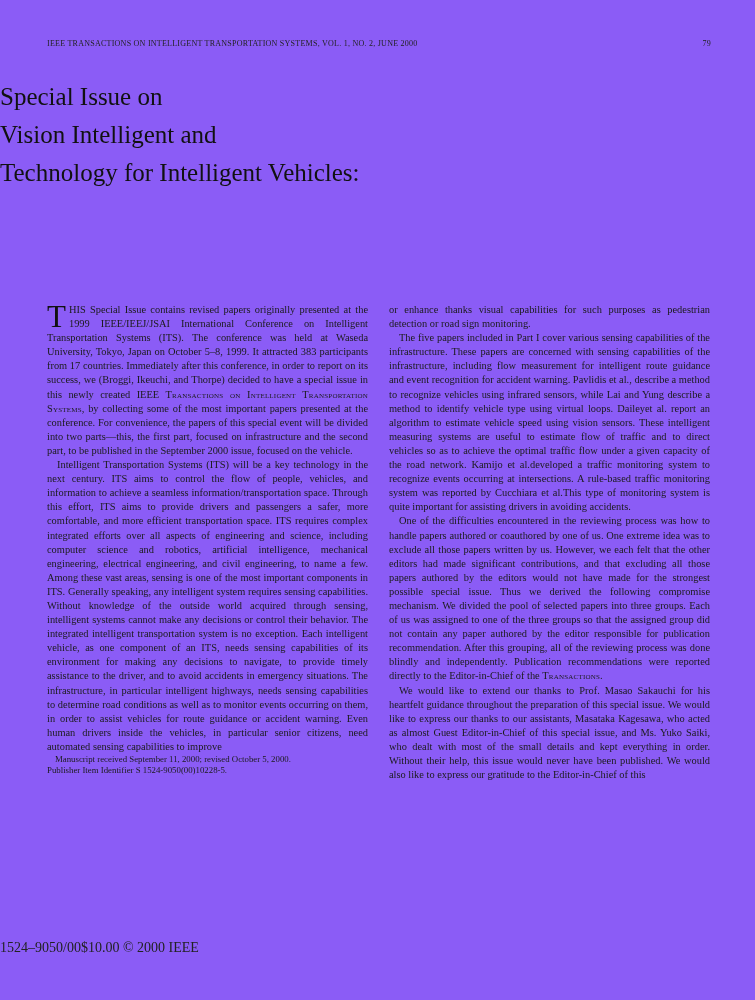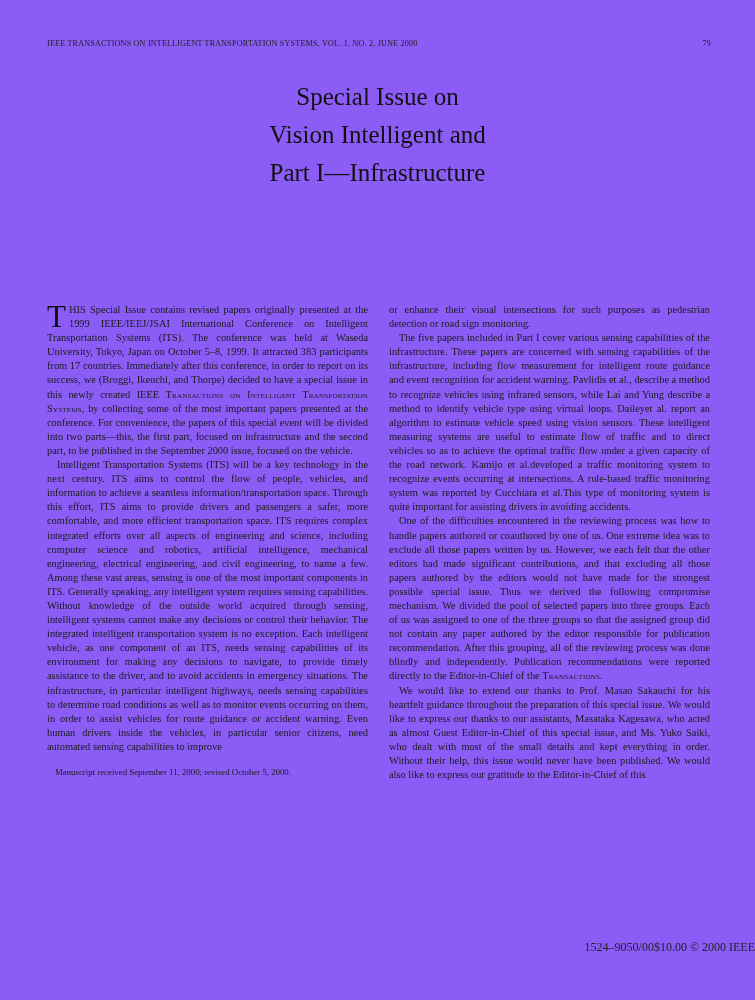--- a/index.html
+++ b/index.html
@@ -21,21 +21,20 @@
     display: flex;
     justify-content: space-between;
     align-items: baseline;
     font-size: 8px;
     letter-spacing: 0.25px;
     color: #222;
   }
   .article-title {
     position: absolute;
     top: 78px; left: 0; right: 0;
-    text-align: center;
     font-size: 25px;
     line-height: 38px;
     color: #111;
   }
   .columns {
     position: absolute;
     top: 303px; left: 47px;
     width: 663px;
     display: flex;
     gap: 21px;
@@ -52,62 +51,62 @@
   .dropcap {
     float: left;
     font-size: 31px;
     line-height: 26px;
     padding: 1px 3px 0 0;
     color: #111;
   }
   .sc { font-variant: small-caps; letter-spacing: 0.2px; }
   .it { }
   .footnote {
-    margin-top: 13px;
     font-size: 8.8px;
     line-height: 11.2px;
     text-align: left;
   }
   .footnote .fline:first-child { text-indent: 8px; }
   .page-footer {
     position: absolute;
     top: 940px; left: 0; right: 0;
-    text-align: right;
-    font-size: 12px;
+    text-align: left;
+    font-size: 14px;
     color: #222;
   }
 </style>
 </head>
 <body>
 
 <div class="page">
 
   <div class="running-head">
     <span>IEEE TRANSACTIONS ON INTELLIGENT TRANSPORTATION SYSTEMS, VOL. 1, NO. 2, JUNE 2000</span>
     <span>79</span>
   </div>
 
   <div class="article-title">
     <div>Special Issue on</div>
     <div>Vision Intelligent and</div>
-    <div>Part I—Infrastructure</div>
+    <div>Technology for Intelligent Vehicles:</div>
   </div>
 
   <div class="columns">
     <div class="col">
 
     <p><span class="dropcap">T</span><span>HIS Special Issue contains revised papers originally presented at the 1999 IEEE/IEEJ/JSAI International Conference on Intelligent Transportation Systems (ITS). The conference was held at Waseda University, Tokyo, Japan on October 5–8, 1999. It attracted 383 participants from 17 countries. Immediately after this conference, in order to report on its success, we (Broggi, Ikeuchi, and Thorpe) decided to have a special issue in this newly created IEEE </span><span class="sc">Transactions on Intelligent Transportation Systems</span><span>, by collecting some of the most important papers presented at the conference. For convenience, the papers of this special event will be divided into two parts—this, the first part, focused on infrastructure and the second part, to be published in the September 2000 issue, focused on the vehicle.</span></p>
         <p class="indent"><span>Intelligent Transportation Systems (ITS) will be a key technology in the next century. ITS aims to control the flow of people, vehicles, and information to achieve a seamless information/transportation space. Through this effort, ITS aims to provide drivers and passengers a safer, more comfortable, and more efficient transportation space. ITS requires complex integrated efforts over all aspects of engineering and science, including computer science and robotics, artificial intelligence, mechanical engineering, electrical engineering, and civil engineering, to name a few. Among these vast areas, sensing is one of the most important components in ITS. Generally speaking, any intelligent system requires sensing capabilities. Without knowledge of the outside world acquired through sensing, intelligent systems cannot make any decisions or control their behavior. The integrated intelligent transportation system is no exception. Each intelligent vehicle, as one component of an ITS, needs sensing capabilities of its environment for making any decisions to navigate, to provide timely assistance to the driver, and to avoid accidents in emergency situations. The infrastructure, in particular intelligent highways, needs sensing capabilities to determine road conditions as well as to monitor events occurring on them, in order to assist vehicles for route guidance or accident warning. Even human drivers inside the vehicles, in particular senior citizens, need automated sensing capabilities to improve</span></p>
         <div class="footnote">
           <div class="fline">Manuscript received September 11, 2000; revised October 5, 2000.</div>
+          <div class="fline">Publisher Item Identifier S 1524-9050(00)10228-5.</div>
         </div>
       </div>
     <div class="col">
 
-    <p><span>or enhance their visual intersections for such purposes as pedestrian detection or road sign monitoring.</span></p>
+    <p><span>or enhance thanks visual capabilities for such purposes as pedestrian detection or road sign monitoring.</span></p>
         <p class="indent"><span>The five papers included in Part I cover various sensing capabilities of the infrastructure. These papers are concerned with sensing capabilities of the infrastructure, including flow measurement for intelligent route guidance and event recognition for accident warning. Pavlidis </span><span class="it">et al.</span><span>, describe a method to recognize vehicles using infrared sensors, while Lai and Yung describe a method to identify vehicle type using virtual loops. Dailey</span><span class="it">et al.</span><span> report an algorithm to estimate vehicle speed using vision sensors. These intelligent measuring systems are useful to estimate flow of traffic and to direct vehicles so as to achieve the optimal traffic flow under a given capacity of the road network. Kamijo </span><span class="it">et al.</span><span>developed a traffic monitoring system to recognize events occurring at intersections. A rule-based traffic monitoring system was reported by Cucchiara </span><span class="it">et al.</span><span>This type of monitoring system is quite important for assisting drivers in avoiding accidents.</span></p>
         <p class="indent"><span>One of the difficulties encountered in the reviewing process was how to handle papers authored or coauthored by one of us. One extreme idea was to exclude all those papers written by us. However, we each felt that the other editors had made significant contributions, and that excluding all those papers authored by the editors would not have made for the strongest possible special issue. Thus we derived the following compromise mechanism. We divided the pool of selected papers into three groups. Each of us was assigned to one of the three groups so that the assigned group did not contain any paper authored by the editor responsible for publication recommendation. After this grouping, all of the reviewing process was done blindly and independently. Publication recommendations were reported directly to the Editor-in-Chief of the </span><span class="sc">Transactions</span><span>.</span></p>
         <p class="indent"><span>We would like to extend our thanks to Prof. Masao Sakauchi for his heartfelt guidance throughout the preparation of this special issue. We would like to express our thanks to our assistants, Masataka Kagesawa, who acted as almost Guest Editor-in-Chief of this special issue, and Ms. Yuko Saiki, who dealt with most of the small details and kept everything in order. Without their help, this issue would never have been published. We would also like to express our gratitude to the Editor-in-Chief of this</span></p>
       </div>
   </div>
 
   <div class="page-footer">1524–9050/00$10.00 © 2000 IEEE</div>
 
 </div>
 

